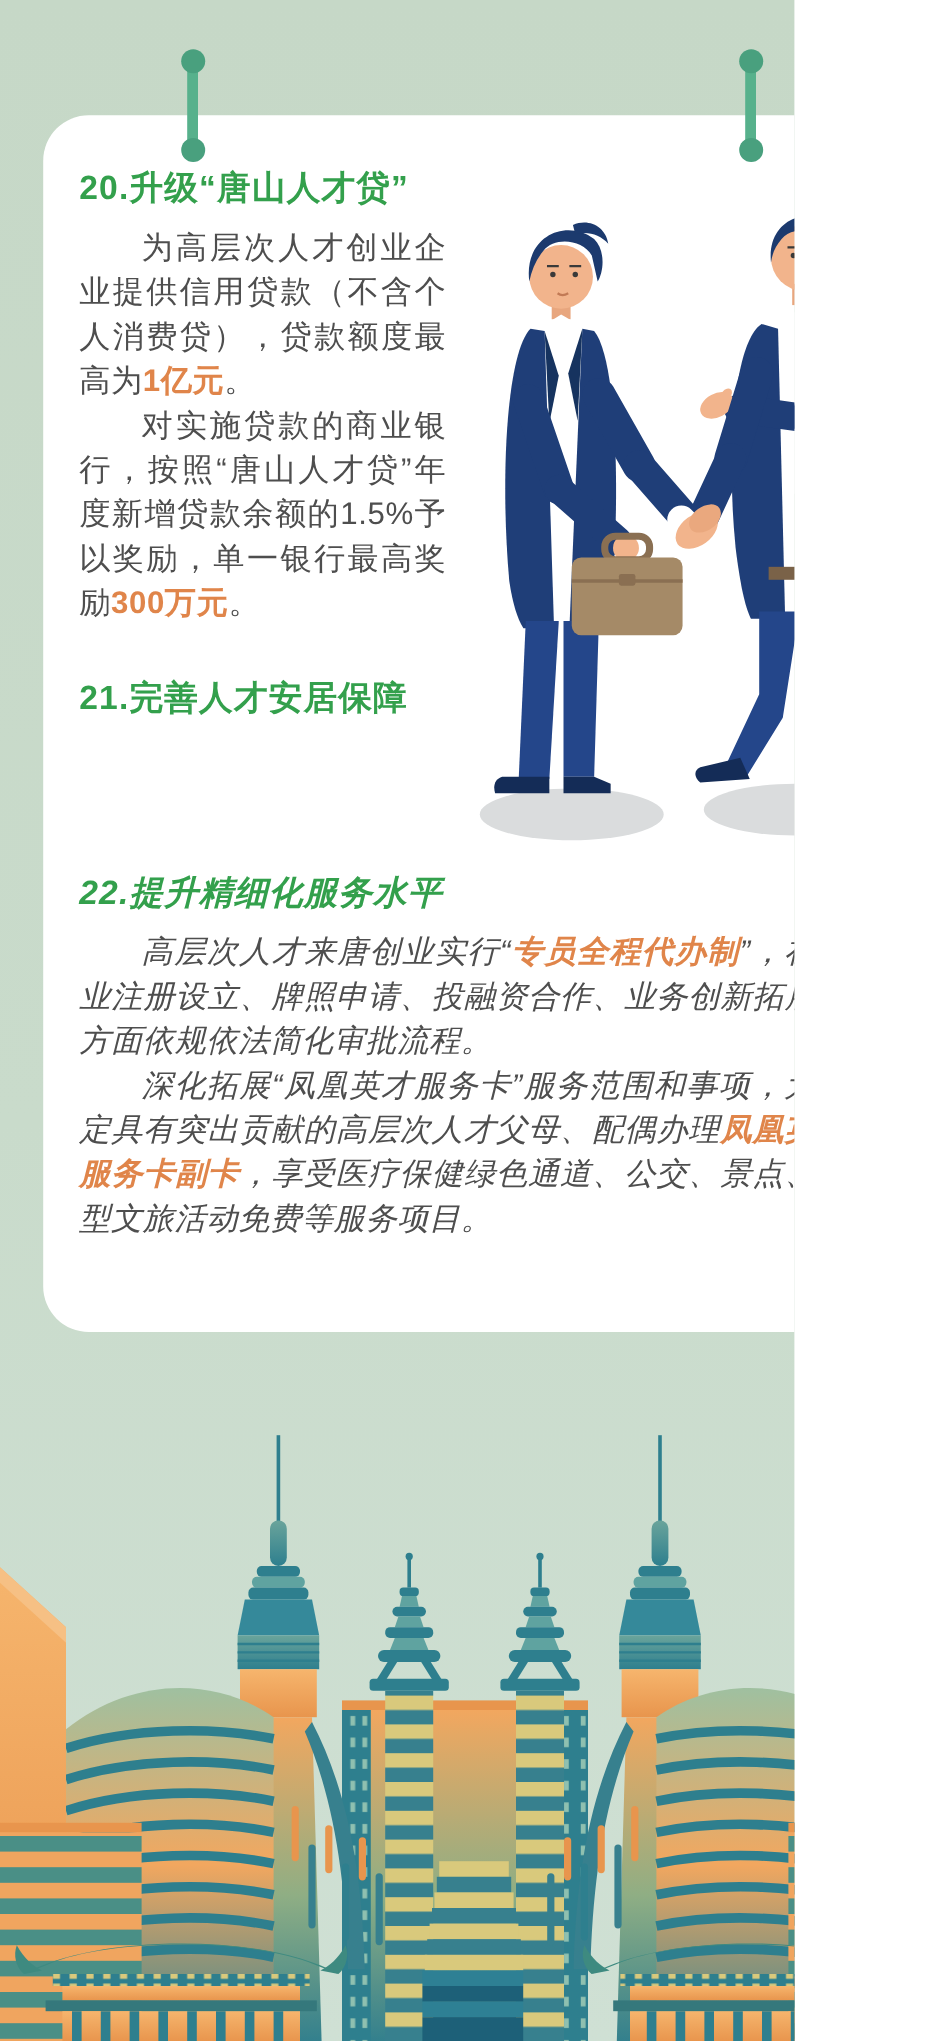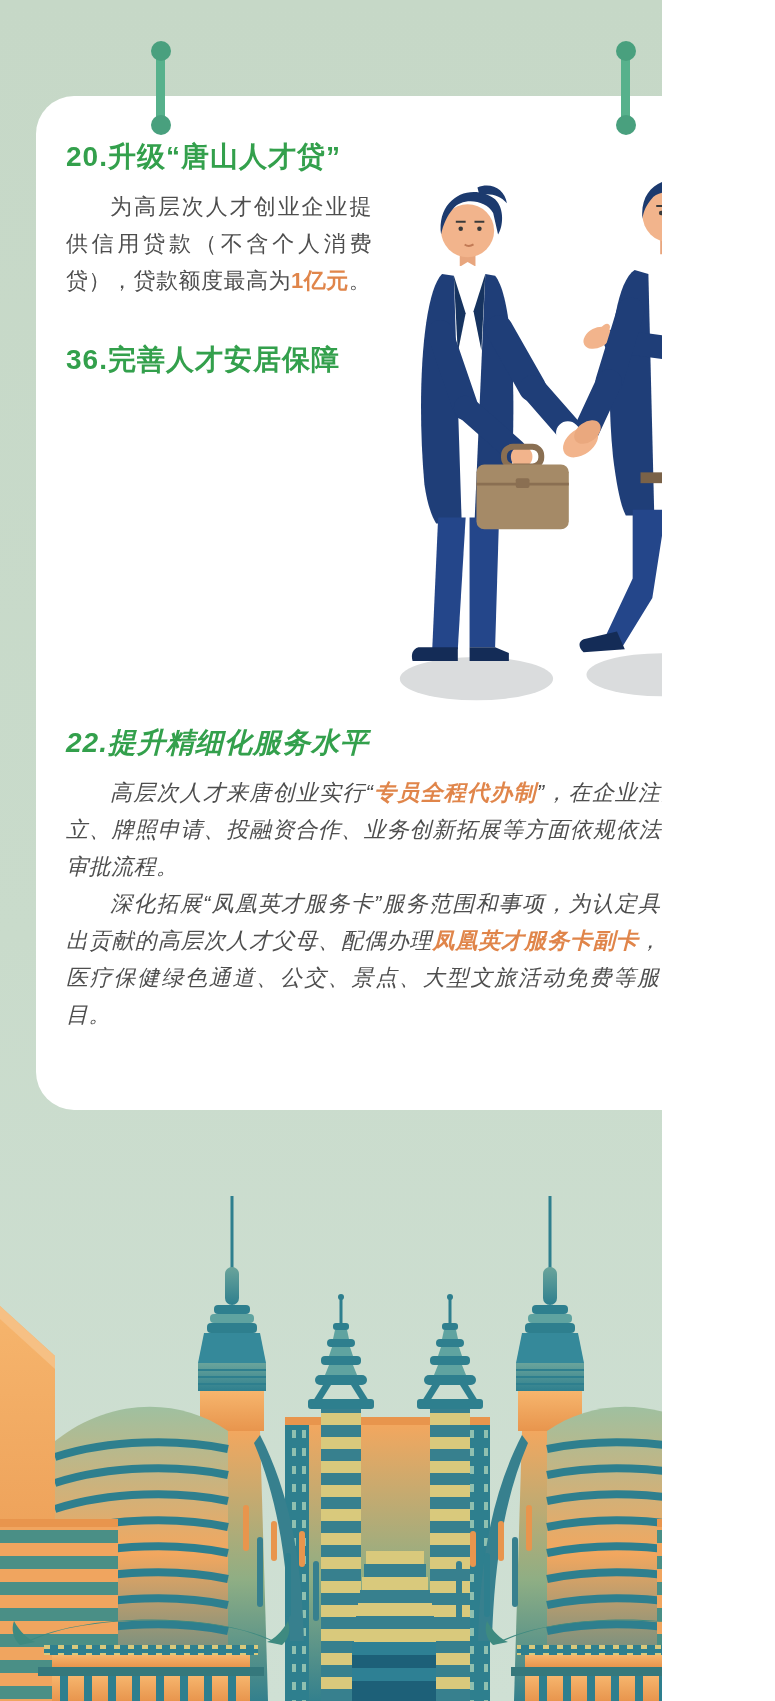--- a/index.html
+++ b/index.html
@@ -20,43 +20,44 @@
   .card{position:absolute;left:36px;top:96px;width:701px;height:1014px;
         background:#ffffff;border-radius:38px;z-index:2;box-sizing:border-box;
         padding:44px 30px 28px 30px;}
   .card-row{display:flex;align-items:flex-start;}
   .text-col{width:306px;flex:0 0 306px;}
   .figure-col{flex:1;position:relative;margin-top:16px;}
   .policy-section{margin-bottom:44px;}
   .text-full .policy-section{margin-bottom:0;margin-top:6px;font-style:italic;}
   .section-heading{margin:0 0 14px 0;font-size:28px;font-weight:700;line-height:34px;
         color:var(--green,#33a04c);letter-spacing:1px;}
-  .section-paragraph{margin:0;font-size:22px;line-height:37px;color:#4e4e4e;
+  .section-paragraph{margin:0;font-size:26px;line-height:37px;color:#4e4e4e;
         text-indent:2em;letter-spacing:0.5px;text-align:justify;}
   .hl{color:var(--orange,#e0854a);font-weight:700;}
   
   .skyline{position:absolute;left:0;bottom:0;width:775px;height:600px;z-index:1;}
 </style>
 </head>
 <body>
 
 <div class="poster">
 
   <div class="pin pin-left"></div>
   <div class="pin pin-right"></div>
 
   <div class="card">
     <div class="card-row">
       <div class="text-col">
           <section class="policy-section">
             <h2 class="section-heading">20.升级“唐山人才贷”</h2>
             <p class="section-paragraph"><span>为高层次人才创业企业提供信用贷款（不含个人消费贷），贷款额度最高为</span><span class="hl">1亿元</span><span>。</span></p>
+            <p class="section-paragraph"><span>对实施贷款的商业银行，按照“唐山人才贷”年度新增贷款余额的1.5%予以奖励，单一银行最高奖励</span><span class="hl">300万元</span><span>。</span></p>
           </section>
           <section class="policy-section">
-            <h2 class="section-heading">36.完善人才安居保障</h2>
+            <h2 class="section-heading">21.完善人才安居保障</h2>
           </section>
         </div>
 
       <div class="figure-col">
         
         <svg viewBox="0 0 372 570" width="372" height="560" aria-hidden="true">
 
           <ellipse cx="103" cy="532" rx="78" ry="22" fill="#dadcdd"></ellipse>
           <ellipse cx="293" cy="528" rx="78" ry="22" fill="#dadcdd"></ellipse>
 

